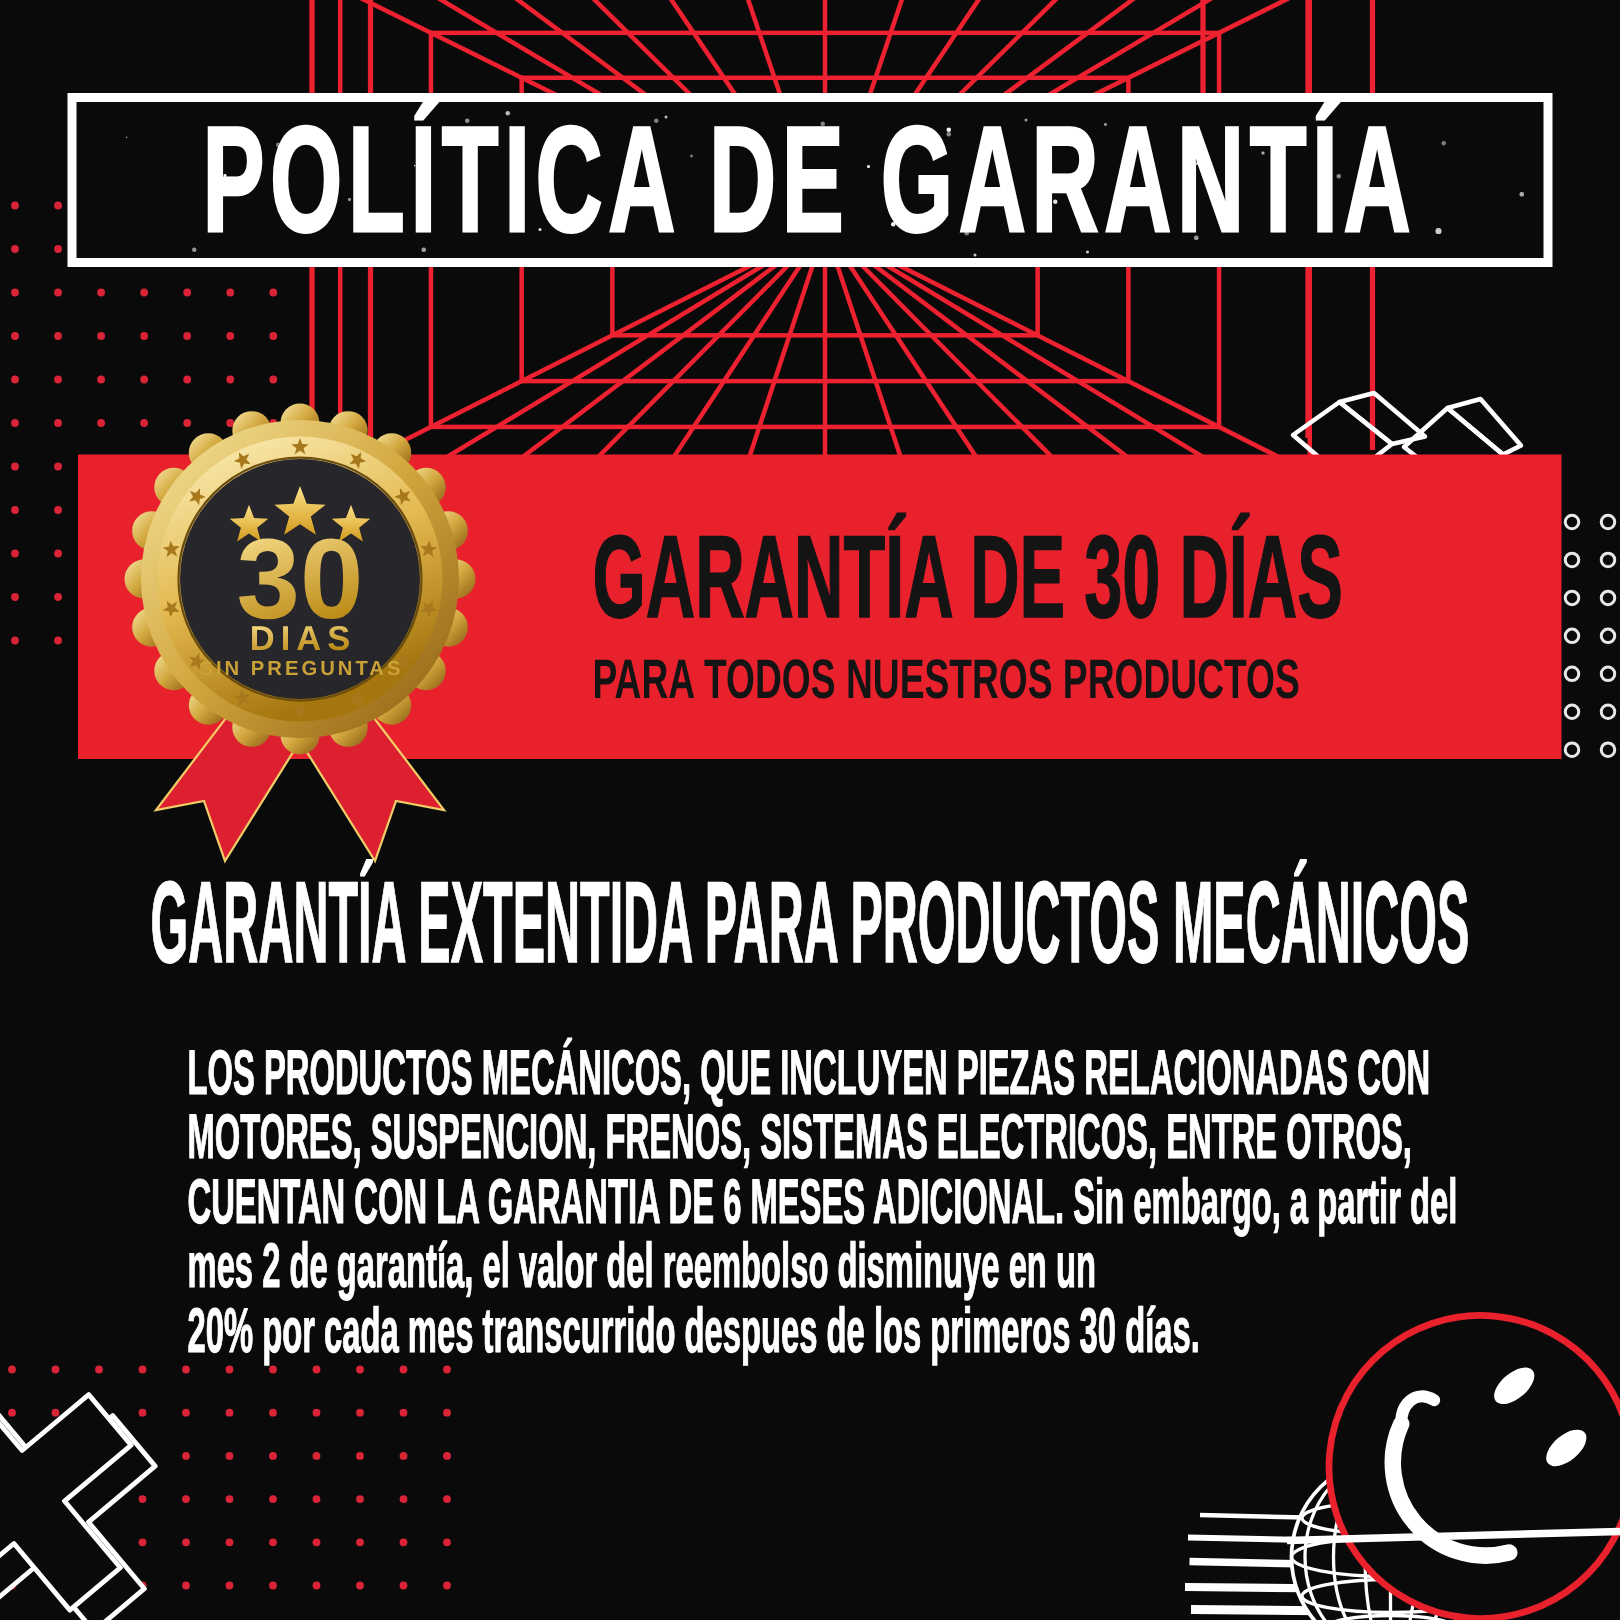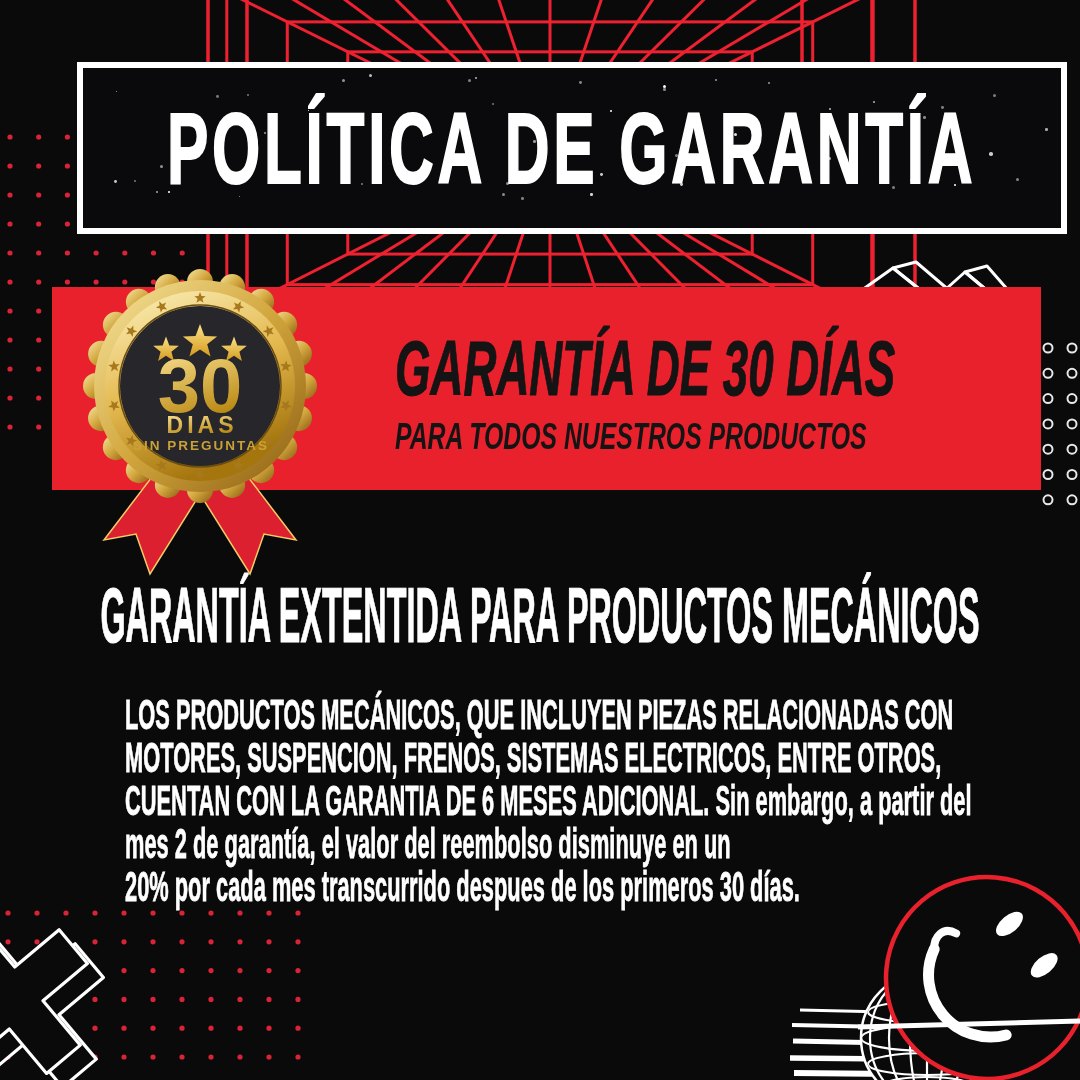--- a/index.html
+++ b/index.html
@@ -1,26 +1,26 @@
 <!DOCTYPE html>
 <html><head>
 <meta charset="utf-8">
 <style>
   html,body{margin:0;padding:0;background:#000;}
   .canvas{position:relative;width:1080px;height:1080px;background:#0b0a0b;overflow:hidden;
           font-family:"Liberation Sans",sans-serif;}
   svg{position:absolute;left:0;top:0;}
   
-  .title-box{position:absolute;left:45px;top:62px;width:990px;height:172px;box-sizing:border-box;
-    background:#0a0a0c;border:6px solid #ffffff;z-index:3;display:flex;align-items:center;justify-content:center;overflow:hidden;margin-left:32px;}
+  .title-box{position:absolute;left:45px;top:62px;width:990px;height:116px;box-sizing:border-box;
+    background:#0a0a0c;border:6px solid #ffffff;z-index:3;display:flex;align-items:center;justify-content:center;overflow:hidden;}
   .title-box .star{position:absolute;background:#fff;border-radius:50%;}
   .main-title{position:relative;color:#fff;font-weight:bold;font-size:100px;letter-spacing:6px;white-space:nowrap;
     transform:scaleX(0.62);-webkit-text-stroke:2px #fff;z-index:2;}
   
-  .banner{position:absolute;left:52px;top:287px;width:989px;height:203px;background:#e8212d;z-index:2;font-style:italic;}
+  .banner{position:absolute;left:52px;top:303px;width:989px;height:203px;background:#e8212d;z-index:2;}
   .banner-text{position:absolute;left:343px;top:42px;color:#141414;}
   .banner-title{font-weight:bold;font-size:78px;line-height:1;white-space:nowrap;
     transform:scaleX(0.585);transform-origin:left center;-webkit-text-stroke:1px #141414;}
   .banner-sub{font-weight:bold;font-size:37px;line-height:1;white-space:nowrap;margin-top:11px;
     transform:scaleX(0.67);transform-origin:left center;}
   
   .badge-svg{position:absolute;left:62px;top:262px;z-index:4;}
   
   .section-heading{position:absolute;left:50%;top:577px;color:#fff;font-weight:bold;font-size:77px;line-height:1;
     white-space:nowrap;transform:translateX(-50%) scaleX(0.42);-webkit-text-stroke:1px #fff;z-index:2;}

